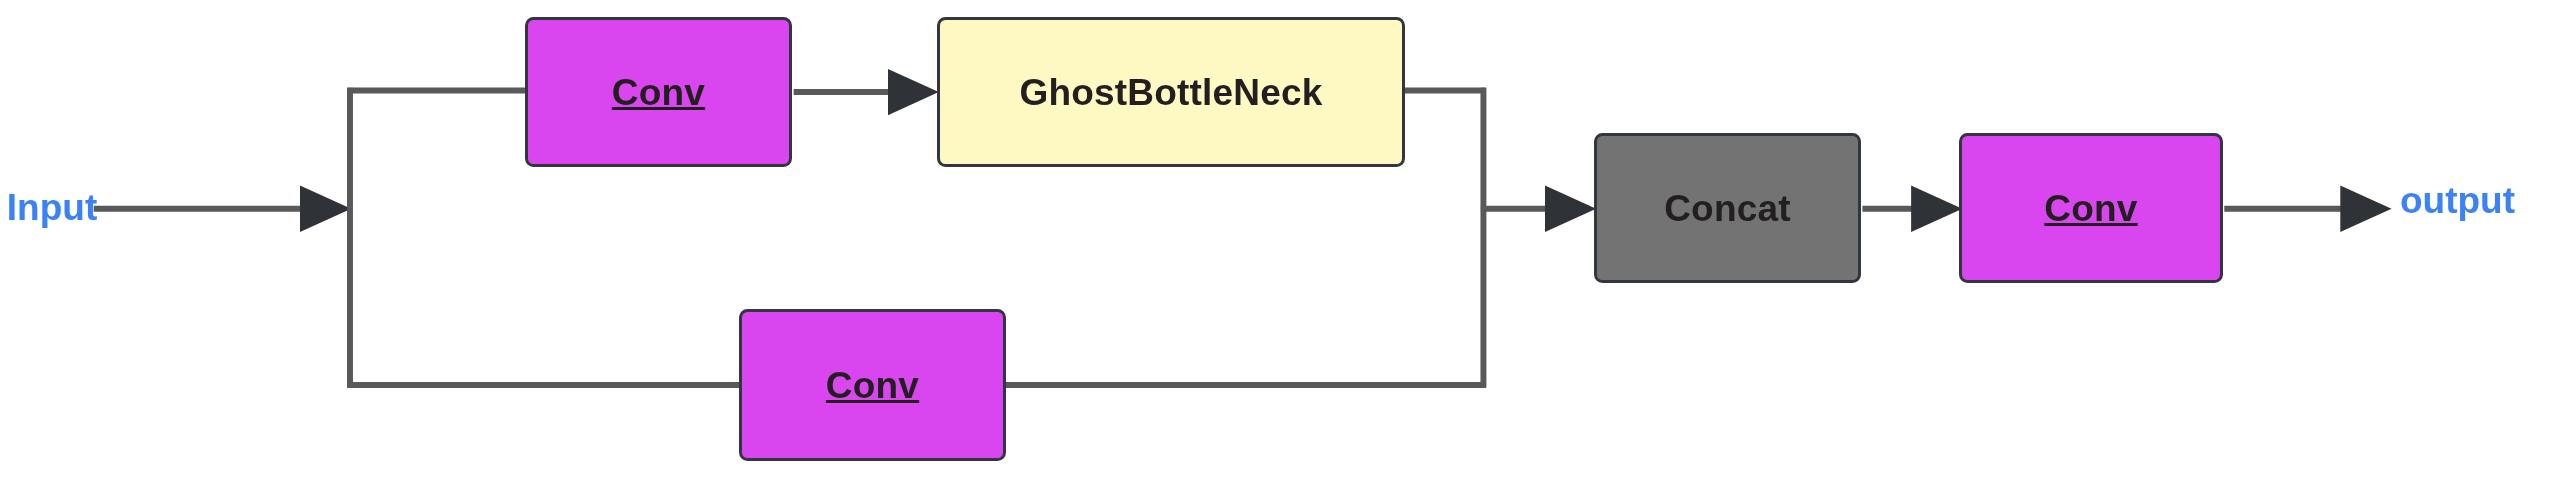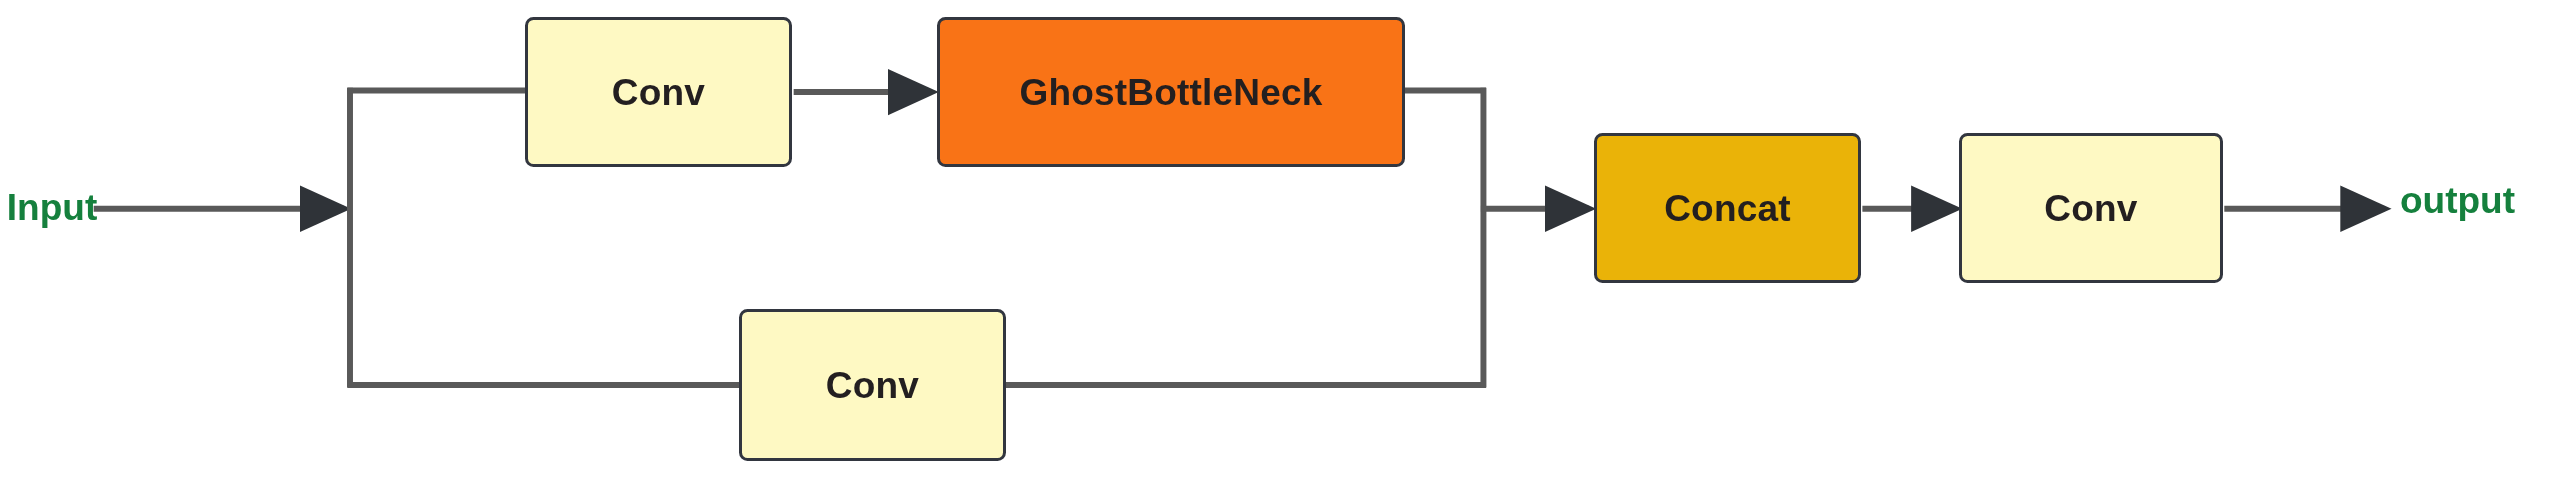--- a/index.html
+++ b/index.html
@@ -34,27 +34,27 @@
     justify-content: center;
     border: 3.4px solid #32363f;
     border-radius: 8.5px;
     color: #231f20;
     font-weight: bold;
     letter-spacing: 0.2px;
     text-align: center;
     line-height: 1;
     user-select: none;
   }
-  .node-conv      { background: #fef9c3; }
-  .node-ghost     { background: #f97316; }
-  .node-concat    { background: #eab308; }
+  .node-conv      { background: #d946ef; text-decoration: underline; }
+  .node-ghost     { background: #fef9c3; }
+  .node-concat    { background: #737373; }
 
   .endpoint-label {
     position: absolute;
-    color: #15803d;
+    color: #3b82f6;
     font-weight: bold;
     white-space: nowrap;
     line-height: 1;
     user-select: none;
   }
 
   
   #node-conv-top    { left: 525px;  top: 17px;  width: 267px; height: 150px; font-size: 37px; }
   #node-ghost       { left: 937px; top: 17px;  width: 468px; height: 150px; font-size: 37px; }
   #node-conv-bottom { left: 739px;  top: 309px; width: 267px; height: 152px; font-size: 37px; }

